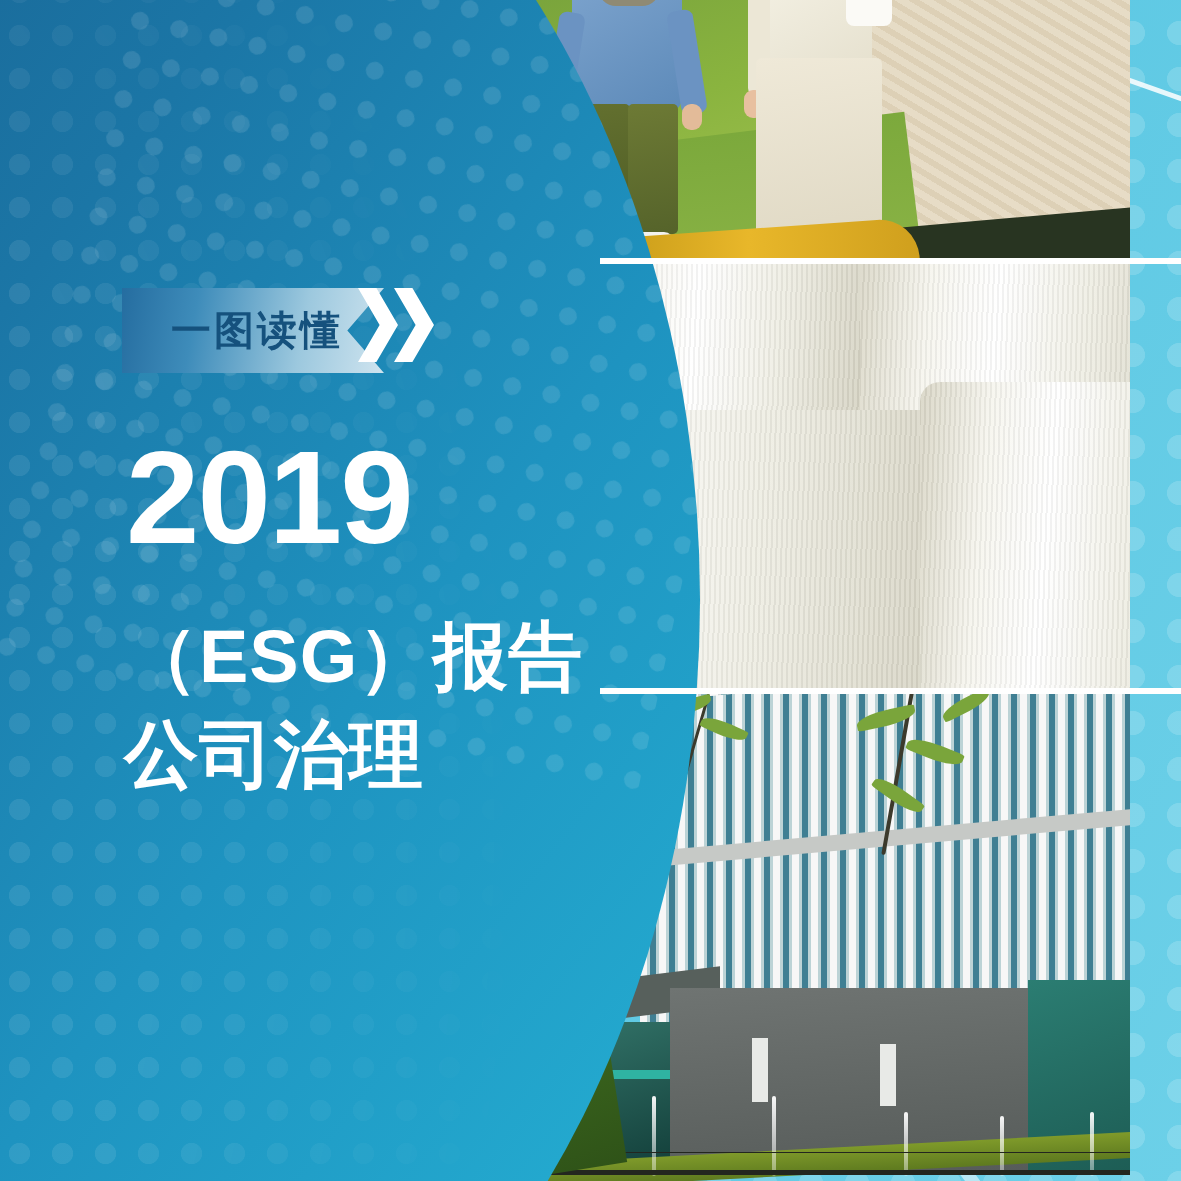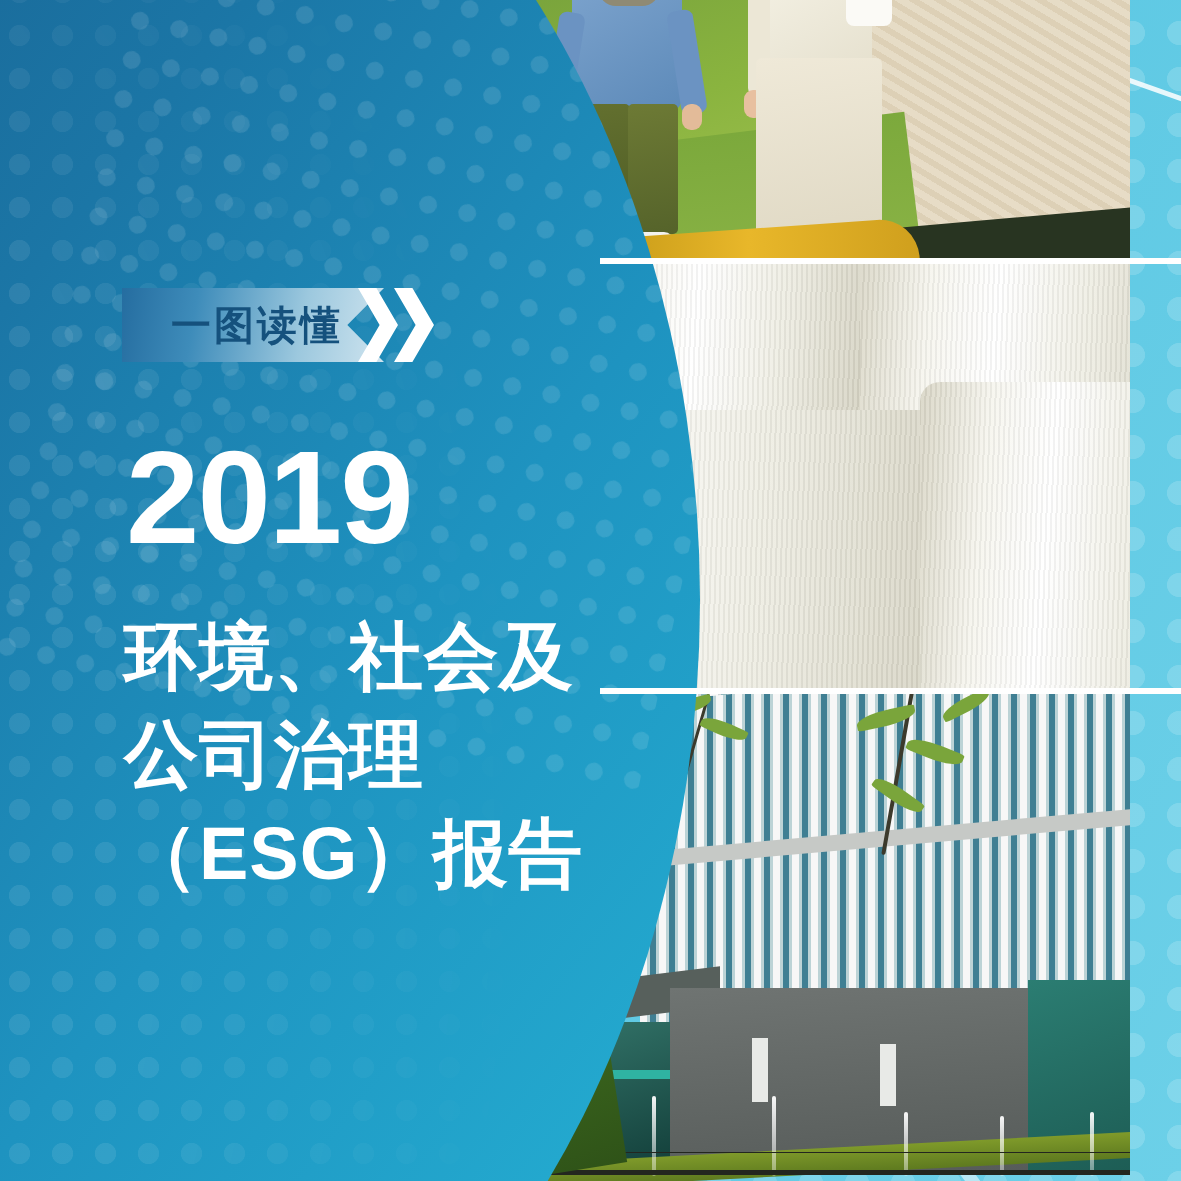--- a/index.html
+++ b/index.html
@@ -158,21 +158,21 @@
     position: absolute;
     left: 0; top: 0;
     width: 700px; height: 1181px;
     z-index: 10;
   }
 
   
   .ribbon-wrap {
     position: absolute;
     left: 122px; top: 288px;
-    height: 74px;
+    height: 85px;
     display: flex;
     align-items: stretch;
     font-family: Liberation Serif, serif;
   }
   .ribbon {
     position: relative;
     width: 262px;
     background: linear-gradient(100deg, #256da0 0%, #3e8cba 28%, #9cc8de 68%, #cfe4ef 100%);
     display: flex;
     align-items: center;
@@ -363,19 +363,18 @@
       <div class="ribbon">
         <span class="ribbon-text">一图读懂</span>
       </div>
       <span class="chev chev1"></span>
       <span class="chev chev2"></span>
     </div>
 
     <div class="year">2019</div>
 
     <div class="title-block">
-      <span class="title-line">环境、社会及</span>
+      <span class="title-line">（ESG）报告</span>
       <span class="title-line">公司治理</span>
-      <span class="title-line">（ESG）报告</span>
     </div>
   </div>
 
 </div>
 
 </body></html>

